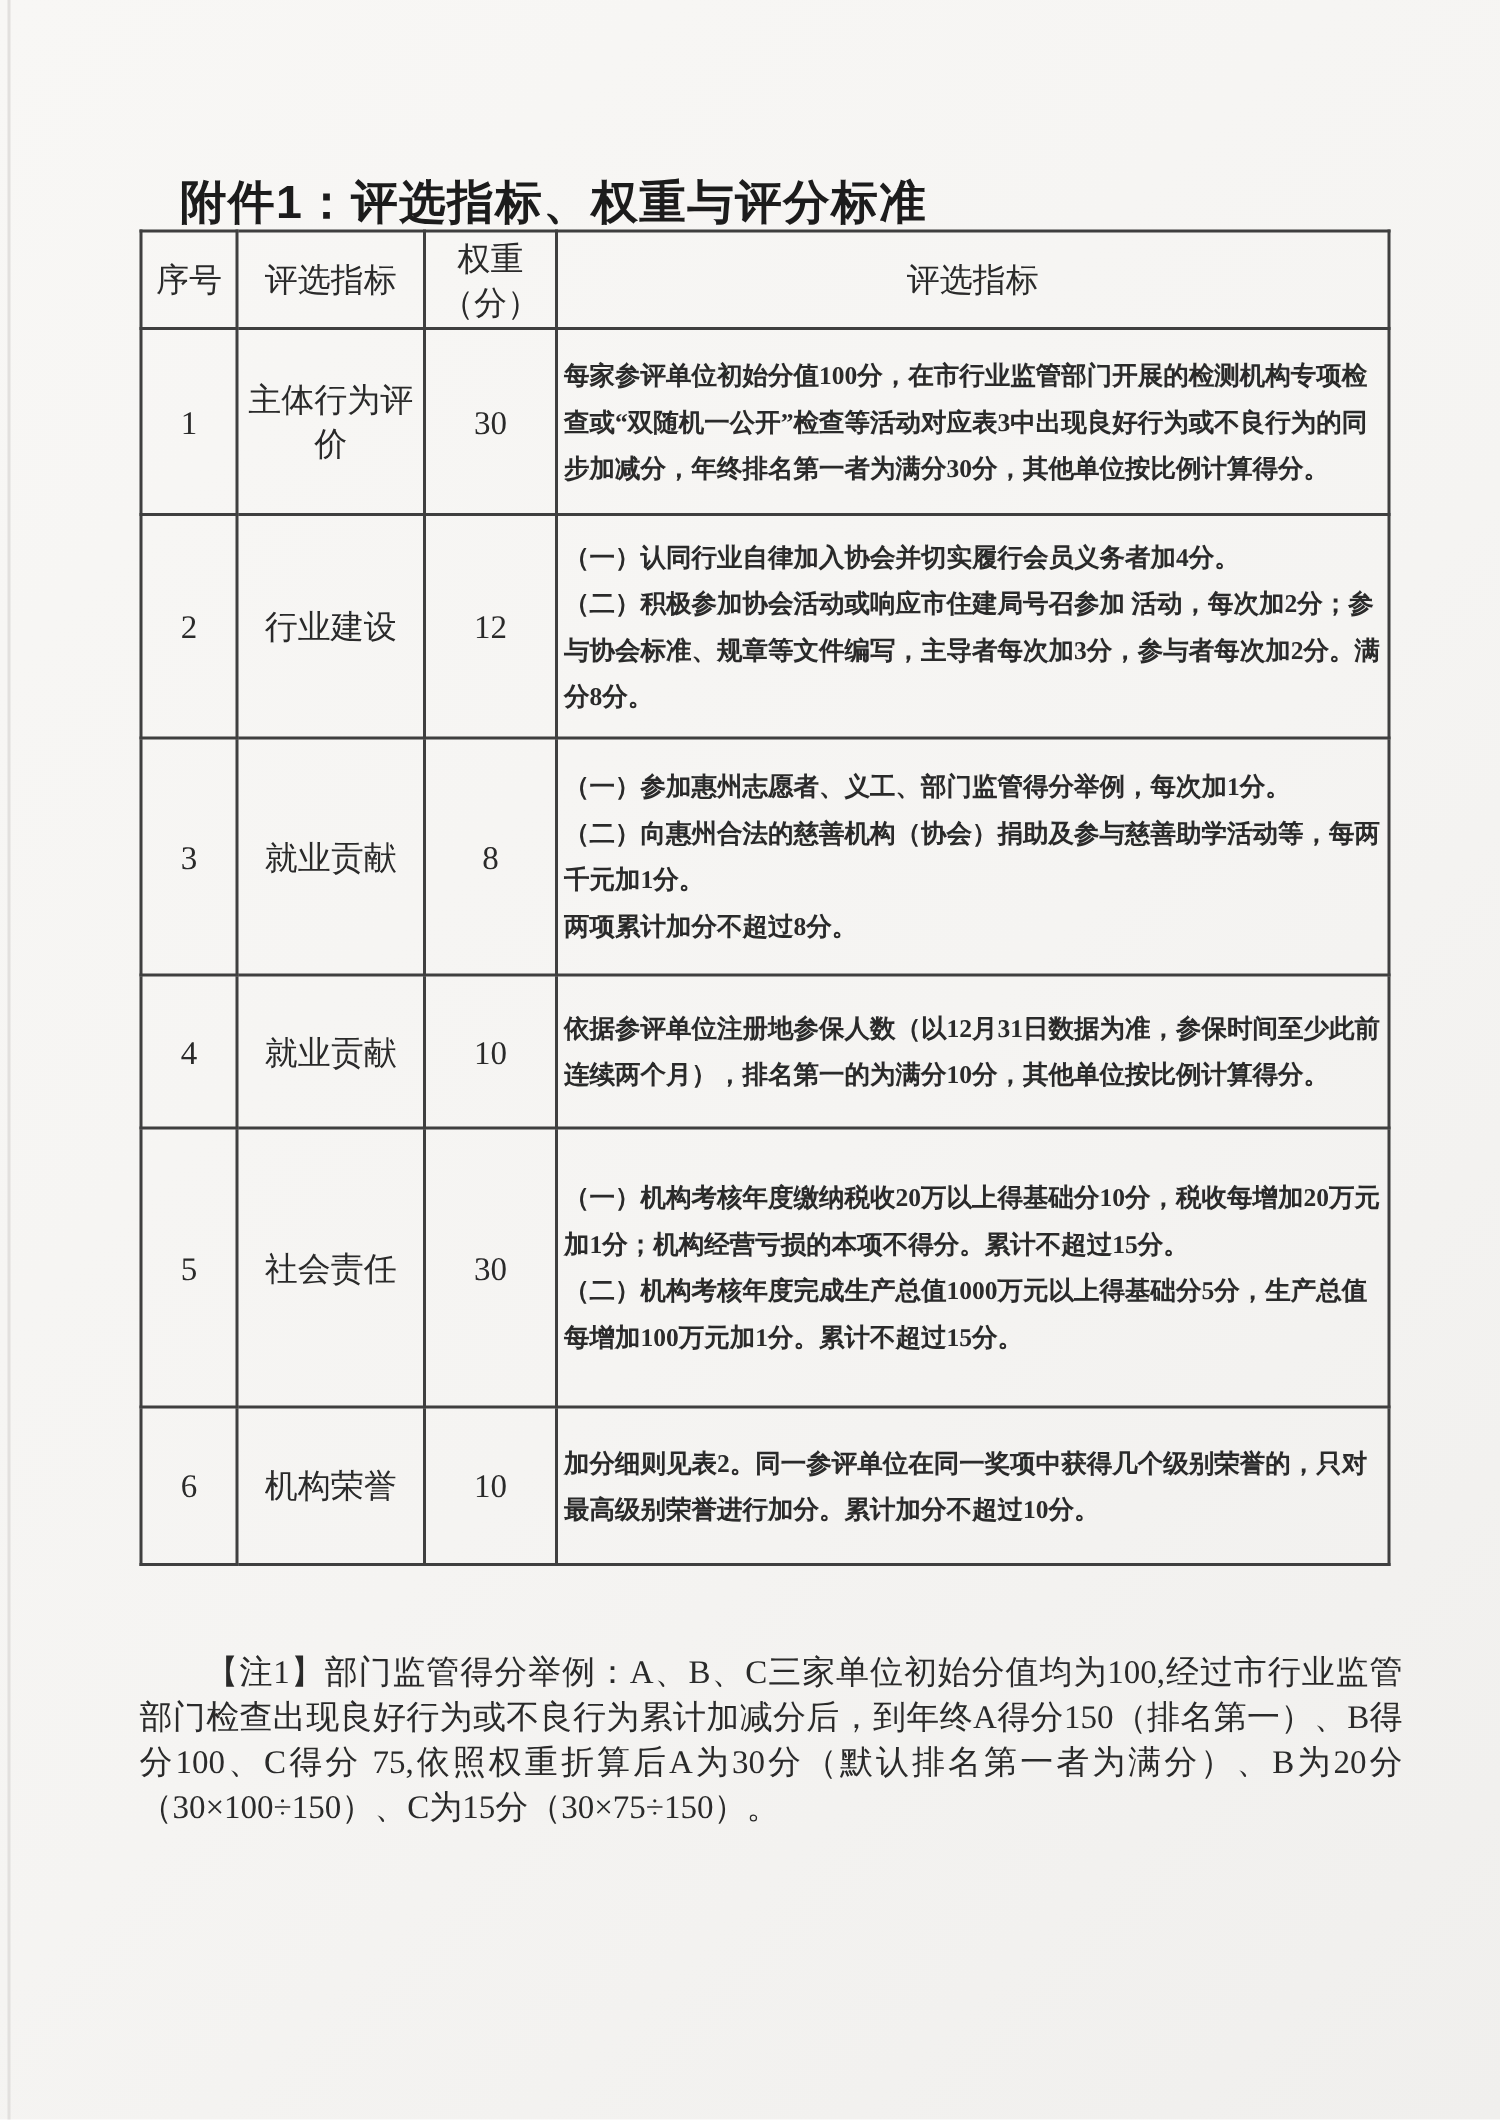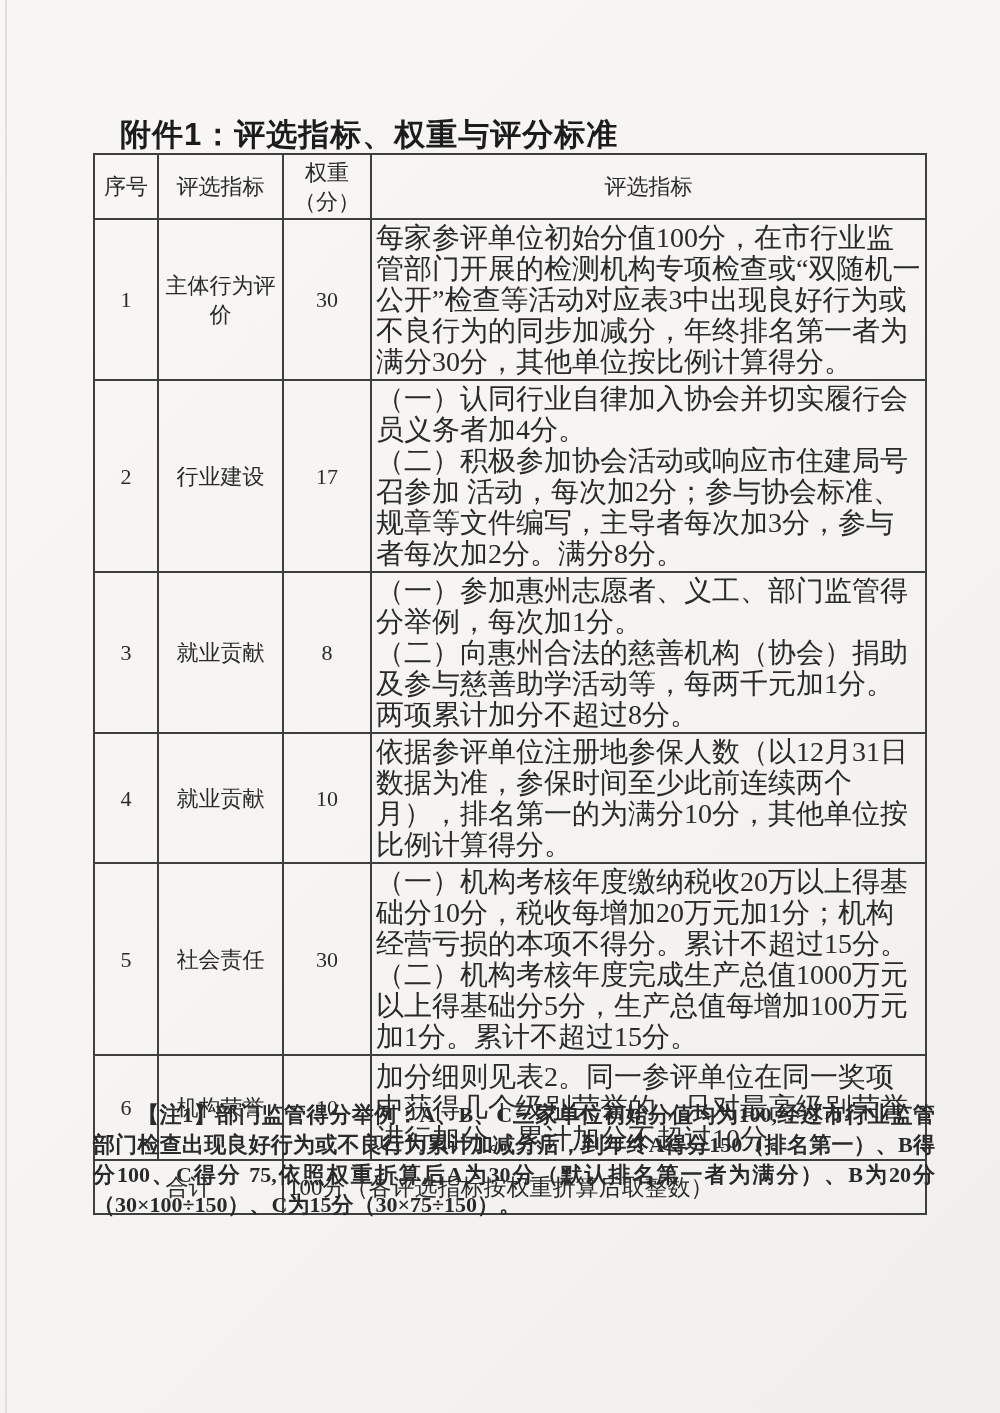--- a/index.html
+++ b/index.html
@@ -59,21 +59,22 @@
   .th-weight { white-space: pre-line; }
   .c-no, .c-ind, .c-wt {
     text-align: center;
     line-height: 29px;
   }
   .c-ind { padding: 2px 6px; }
   .c-cr {
     text-align: left;
     padding: 2px 8px 2px 6px;
     line-height: 31px;
-    font-size: 28px;
+    font-size: 17px;
+    font-weight: bold;
   }
   .c-cr p { margin: 0; }
   tr.hr0 { height: 65px; }
   tr.r1 { height: 124px; }
   tr.r2 { height: 149px; }
   tr.r3 { height: 158px; }
   tr.r4 { height: 102px; }
   tr.r5 { height: 186px; }
   tr.r6 { height: 105px; }
   tr.rt { height: 54px; }
@@ -90,21 +91,20 @@
     position: absolute;
     left: 93px;
     top: 1100px;
     width: 842px;
     margin: 0;
     font-size: 22px;
     line-height: 30px;
     text-indent: 2em;
     color: #2a2a2a;
     text-align: justify;
-    font-weight: bold;
   }
 </style>
 </head>
 <body>
 
 <div class="scan-edge"></div>
 
 <h1 class="title">附件1：评选指标、权重与评分标准</h1>
 
 <table class="eval-table">
@@ -128,21 +128,21 @@
       <td class="c-no">1</td>
       <td class="c-ind">主体行为评价</td>
       <td class="c-wt">30</td>
       <td class="c-cr">
         <p>每家参评单位初始分值100分，在市行业监管部门开展的检测机构专项检查或“双随机一公开”检查等活动对应表3中出现良好行为或不良行为的同步加减分，年终排名第一者为满分30分，其他单位按比例计算得分。</p>
       </td>
     </tr>
     <tr class="r2">
       <td class="c-no">2</td>
       <td class="c-ind">行业建设</td>
-      <td class="c-wt">17</td>
+      <td class="c-wt">12</td>
       <td class="c-cr">
         <p>（一）认同行业自律加入协会并切实履行会员义务者加4分。</p>
         <p>（二）积极参加协会活动或响应市住建局号召参加 活动，每次加2分；参与协会标准、规章等文件编写，主导者每次加3分，参与者每次加2分。满分8分。</p>
       </td>
     </tr>
     <tr class="r3">
       <td class="c-no">3</td>
       <td class="c-ind">就业贡献</td>
       <td class="c-wt">8</td>
       <td class="c-cr">
@@ -169,20 +169,16 @@
       </td>
     </tr>
     <tr class="r6">
       <td class="c-no">6</td>
       <td class="c-ind">机构荣誉</td>
       <td class="c-wt">10</td>
       <td class="c-cr">
         <p>加分细则见表2。同一参评单位在同一奖项中获得几个级别荣誉的，只对最高级别荣誉进行加分。累计加分不超过10分。</p>
       </td>
     </tr>
-    <tr class="rt">
-      <td class="c-total-label" colspan="2">合计</td>
-      <td class="c-total-value" colspan="2">100分（各评选指标按权重折算后取整数）</td>
-    </tr>
   </tbody>
 </table>
 
 <p class="note">【注1】部门监管得分举例：A、B、C三家单位初始分值均为100,经过市行业监管部门检查出现良好行为或不良行为累计加减分后，到年终A得分150（排名第一）、B得分100、C得分 75,依照权重折算后A为30分（默认排名第一者为满分）、B为20分（30×100÷150）、C为15分（30×75÷150）。</p>
 
 </body></html>

